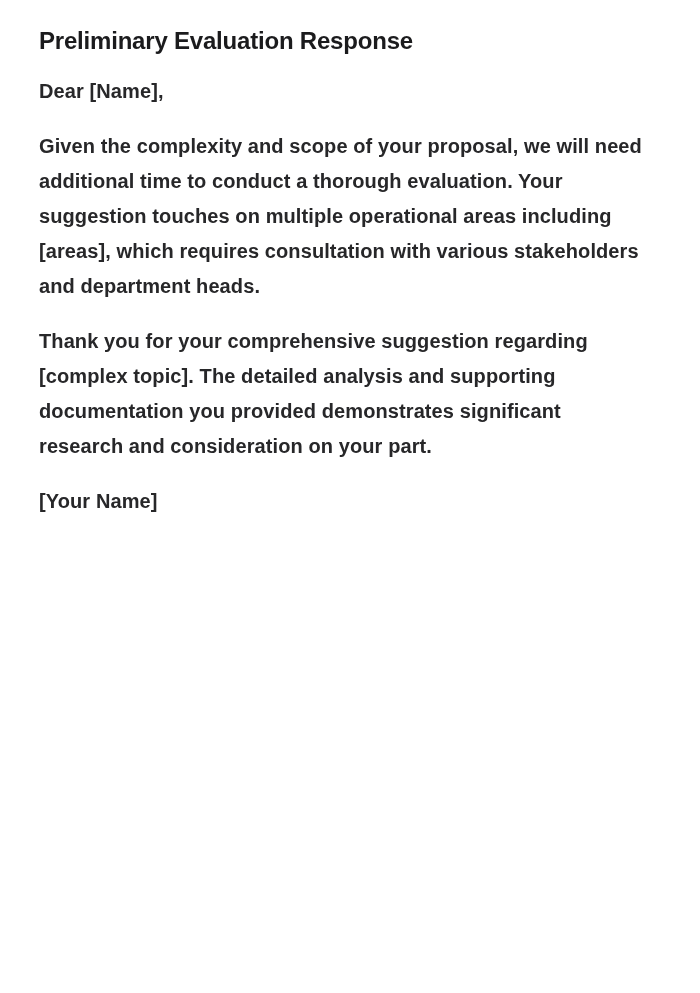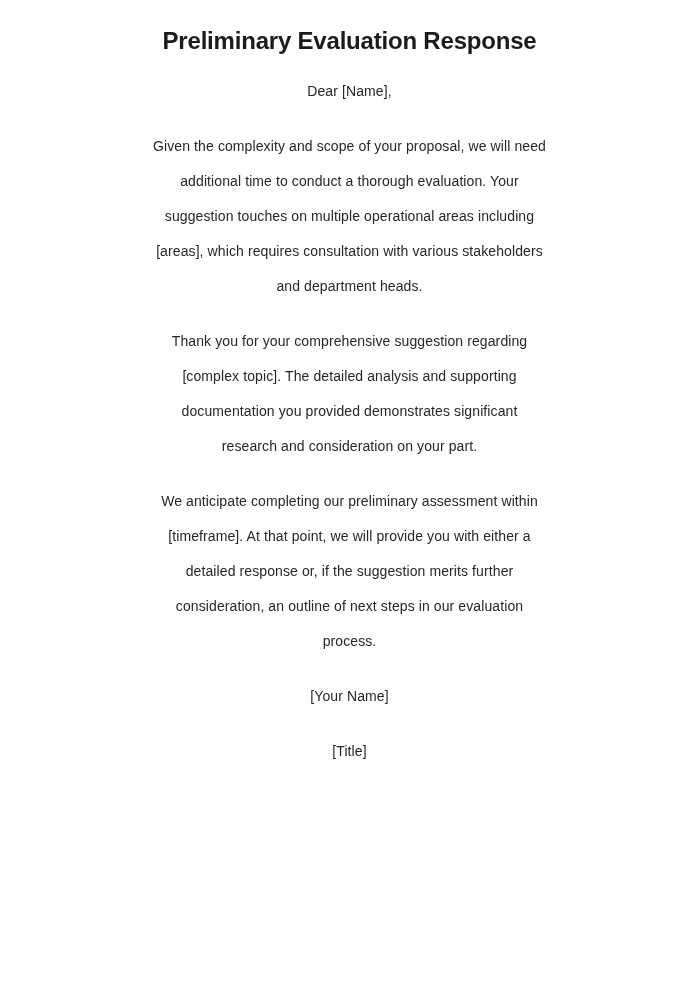--- a/index.html
+++ b/index.html
@@ -8,36 +8,35 @@
     background: #ffffff;
     font-family: "Liberation Sans", "DejaVu Sans", sans-serif;
   }
 
   .page {
     width: 700px;
     height: 993px;
     background: #ffffff;
     padding: 27px 40px 0 39px;
     overflow: hidden;
-    text-align: center;
   }
 
   .doc-title {
     font-size: 24px;
     line-height: 28px;
     font-weight: 700;
     color: #1b1b1d;
     letter-spacing: -0.2px;
     margin-bottom: 19px;
   }
 
   .doc-paragraph {
-    font-size: 14px;
+    font-size: 20px;
     line-height: 35px;
-    font-weight: 400;
+    font-weight: 700;
     color: #272729;
     letter-spacing: 0.1px;
     margin-bottom: 20px;
     white-space: pre-line;   
     max-width: 640px;
   }
 </style>
 </head>
 <body>
 
@@ -51,25 +50,19 @@
 additional time to conduct a thorough evaluation. Your
 suggestion touches on multiple operational areas including
 [areas], which requires consultation with various stakeholders
 and department heads.</p>
 
   <p class="doc-paragraph">Thank you for your comprehensive suggestion regarding
 [complex topic]. The detailed analysis and supporting
 documentation you provided demonstrates significant
 research and consideration on your part.</p>
 
-  <p class="doc-paragraph">We anticipate completing our preliminary assessment within
-[timeframe]. At that point, we will provide you with either a
-detailed response or, if the suggestion merits further
-consideration, an outline of next steps in our evaluation
-process.</p>
 
 
 
   <p class="doc-paragraph">[Your Name]</p>
 
-  <p class="doc-paragraph">[Title]</p>
 
 </div>
 
 </body></html>

